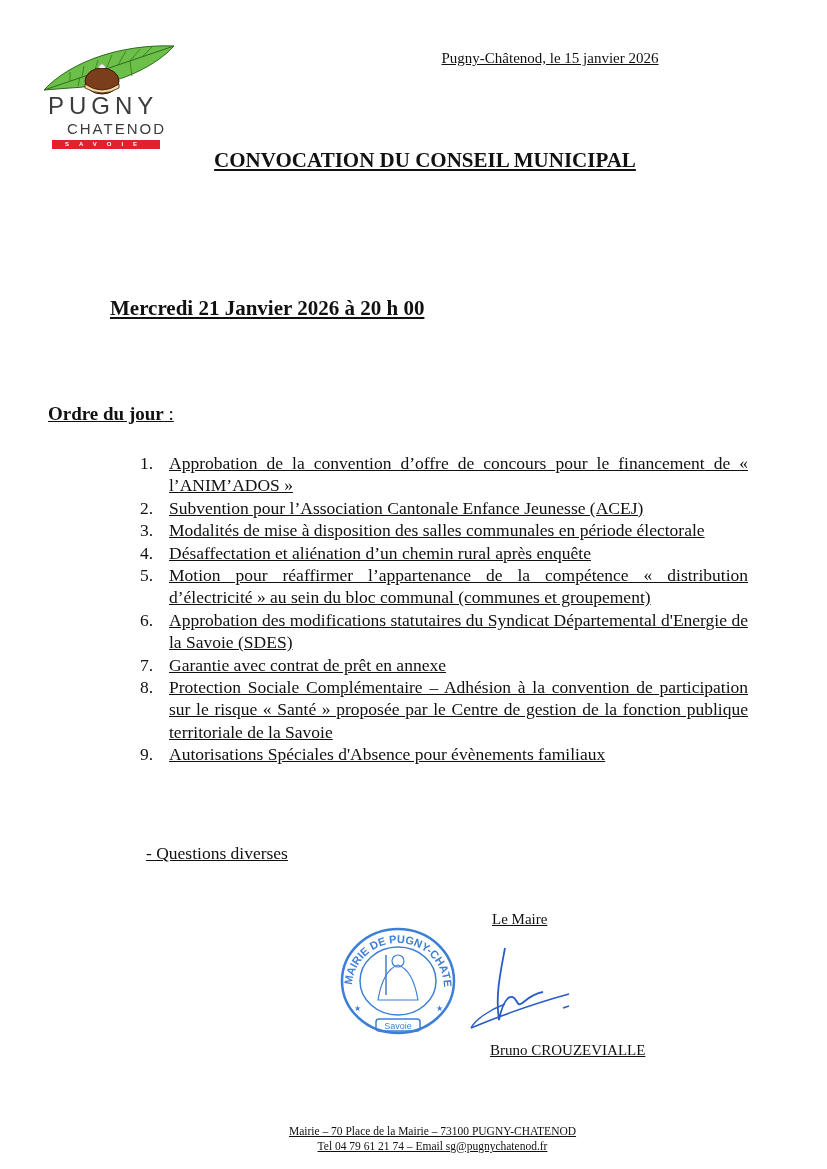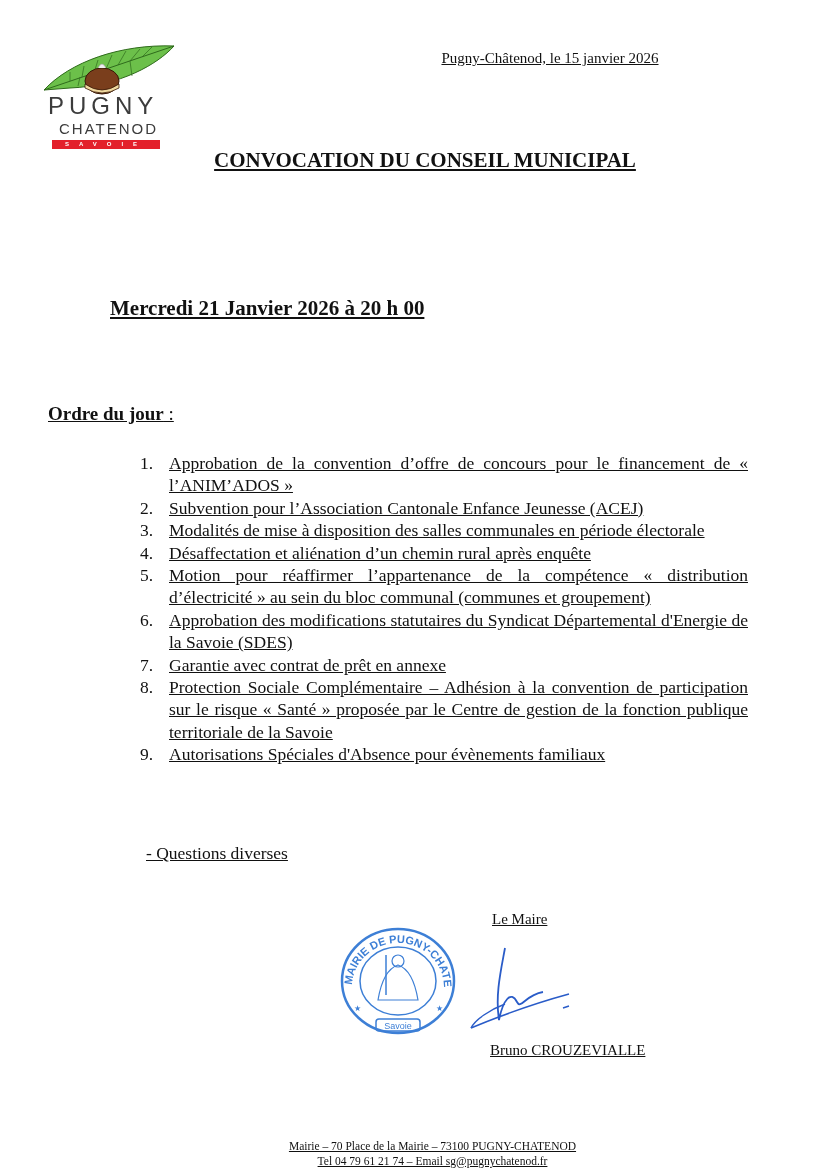--- a/index.html
+++ b/index.html
@@ -2,40 +2,40 @@
 <html><head>
 <meta charset="utf-8">
 <style>
   html, body { margin: 0; padding: 0; background: #ffffff; }
   body { width: 827px; height: 1169px; position: relative; overflow: hidden;
          font-family: "Liberation Serif", "DejaVu Serif", serif; color: #111; }
   .abs { position: absolute; text-decoration: underline; }
   .logo { left: 40px; top: 42px; width: 140px; height: 112px; }
   .logo-word1 { position: absolute; left: 8px; top: 50px; width: 118px; text-align: left;
                 font-family: "Liberation Sans", sans-serif; font-size: 24px; letter-spacing: 5px; color: #3c3c3c; }
-  .logo-word2 { position: absolute; left: 19px; top: 78px; width: 118px; text-align: left;
+  .logo-word2 { position: absolute; left: 8px; top: 78px; width: 118px; text-align: right;
                 font-family: "Liberation Sans", sans-serif; font-size: 15px; letter-spacing: 2px; color: #3c3c3c; }
   .logo-band { position: absolute; left: 12px; top: 98px; width: 108px; height: 9px; background: #e3202b;
                color: #fff; font-family: "Liberation Sans", sans-serif; font-size: 6px; letter-spacing: 10px;
                text-align: center; line-height: 9px; font-weight: bold; }
   .date-line { left: 400px; top: 50px; width: 300px; text-align: center; font-size: 15px; }
   .title { left: 0; top: 148px; width: 850px; text-align: center; font-weight: bold; font-size: 21px; }
   .intro { left: 110px; top: 220px; width: 650px; text-align: center; font-size: 19px; line-height: 24px; }
   .meeting { left: 110px; top: 296px; width: 650px; text-align: left; font-size: 21px; font-weight: bold; }
   .agenda-head { left: 48px; top: 403px; font-size: 19px; }
   .agenda-head .u { font-weight: bold; text-decoration: underline; }
   .agenda { left: 140px; top: 452px; width: 608px; margin: 0; padding: 0; list-style: none; font-size: 17.5px; line-height: 22.4px; }
   .agenda li { position: relative; padding-left: 29px; text-align: justify; }
   .agenda li .num { position: absolute; left: 0; top: 0; }
   .misc { left: 146px; top: 815px; font-size: 17.5px; margin-top: 28px; }
   .mayor-label { left: 492px; top: 911px; font-size: 15px; }
   .mayor-name { left: 490px; top: 1042px; font-size: 15px; }
   .stamp { left: 338px; top: 925px; width: 120px; height: 115px; }
   .signature { left: 465px; top: 940px; width: 120px; height: 100px; }
-  .footer { left: 230px; top: 1124px; width: 405px; text-align: center; font-size: 11.5px; line-height: 15px; margin-top: 15px; }
+  .footer { left: 230px; top: 1124px; width: 405px; text-align: center; font-size: 11.5px; line-height: 15px; }
 </style>
 </head>
 <body>
 
 <div class="abs logo">
   <svg width="140" height="55" viewBox="0 0 140 55" style="position:absolute;left:0;top:0;">
     <path d="M4 48 C30 20, 80 2, 134 4 C118 22, 80 44, 30 46 Z" fill="#6cc04a" stroke="#2f6b1c" stroke-width="1"></path>
     <path d="M4 48 L134 4" stroke="#2f6b1c" stroke-width="1"></path>
     <g stroke="#2f6b1c" stroke-width="0.7">
       <line x1="30" y1="39" x2="30" y2="30"></line>

